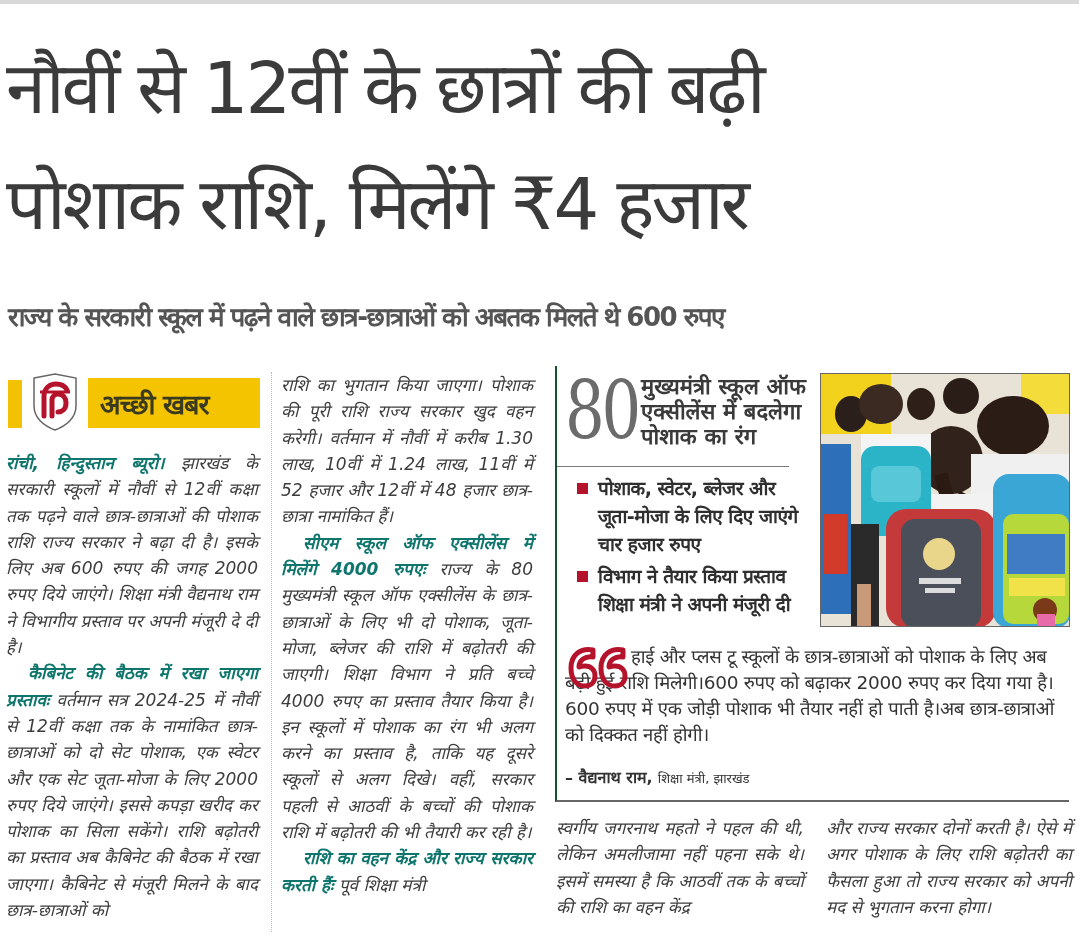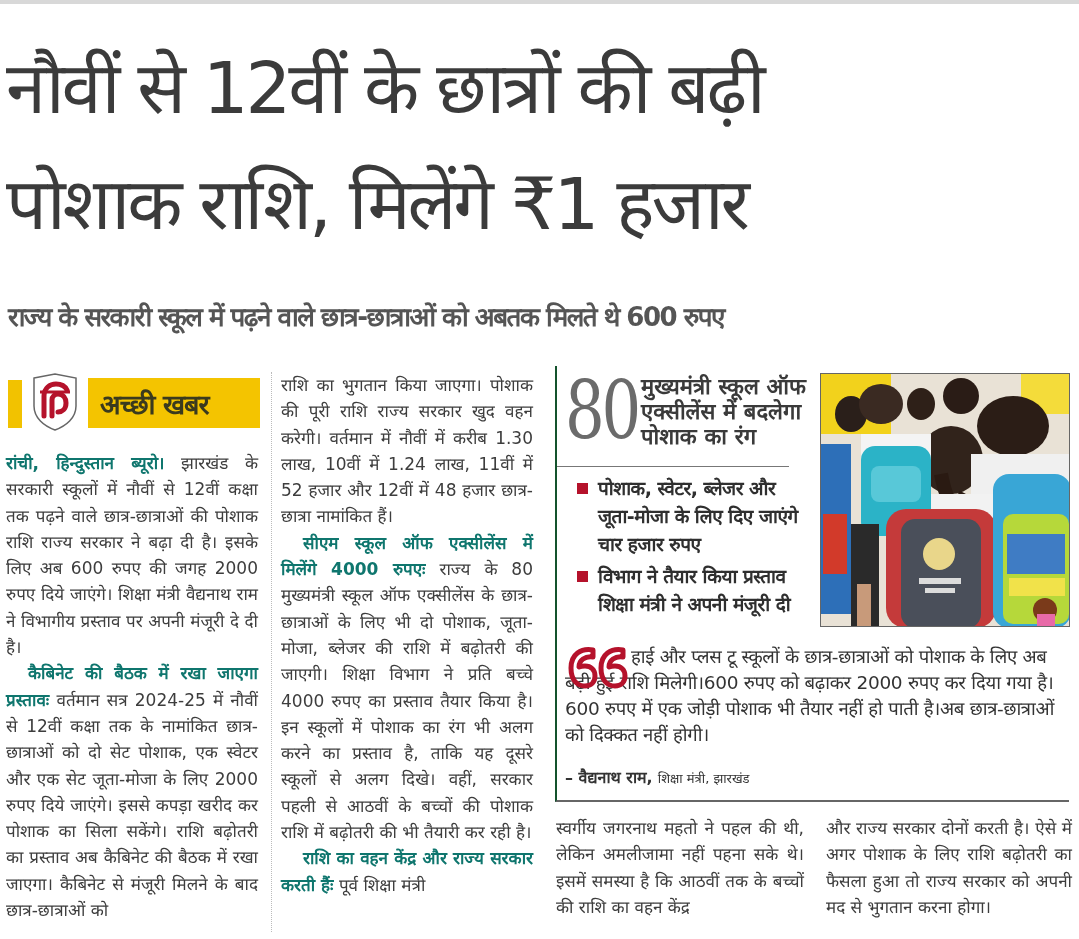--- a/index.html
+++ b/index.html
@@ -15,21 +15,21 @@
     white-space: nowrap;
   }
   .headline .line { display: block; }
 
   .subhead {
     position: absolute; left: 8px; top: 298px; width: 1070px;
     font-weight: bold; color: #555; font-size: 26px; letter-spacing: -1.5px;
     white-space: nowrap;
   }
 
-  .col { position: absolute; font-size: 17px; line-height: 26.3px; color: #3d3d3d; text-align: justify; }
+  .col { position: absolute; font-size: 17px; line-height: 26.3px; color: #3d3d3d; text-align: justify; font-style: italic; }
   .col p { text-indent: 0; }
   .col .lead { font-weight: bold; color: #0f766e; }
   .col .indent { text-indent: 22px; }
 
   .col1 { left: 6px; top: 450px; width: 252px; }
   .col2 { left: 281px; top: 372px; width: 252px; }
   .col3 { left: 556px; top: 815px; width: 248px; }
   .col4 { left: 826px; top: 815px; width: 246px; }
 
   .col-rule { position: absolute; left: 271px; top: 372px; height: 560px; border-left: 1px dotted #bbb; }
@@ -84,21 +84,21 @@
   .quote .attrib b { font-weight: bold; }
   .quote .attrib small { font-size: 13px; }
 </style>
 </head>
 <body>
 
 <div class="top-bar"></div>
 
 <h1 class="headline">
   <span class="line">नौवीं से 12वीं के छात्रों की बढ़ी</span>
-  <span class="line">पोशाक राशि, मिलेंगे ₹1 हजार</span>
+  <span class="line">पोशाक राशि, मिलेंगे ₹4 हजार</span>
 </h1>
 
 <h2 class="subhead">राज्य के सरकारी स्कूल में पढ़ने वाले छात्र-छात्राओं को अबतक मिलते थे 600 रुपए</h2>
 
 <div class="banner">
   <div class="stripe"></div>
   <div class="shield">
     <svg width="50" height="60" viewBox="0 0 50 60">
       <path d="M4 6 L25 2 L46 6 L46 34 C46 46 36 54 25 58 C14 54 4 46 4 34 Z" fill="#fff" stroke="#666" stroke-width="1.5"></path>
       <path d="M14 44 L14 24 C14 16 20 12 26 12 C31 12 35 14 37 18" fill="none" stroke="#b5122b" stroke-width="5" stroke-linecap="round"></path>

